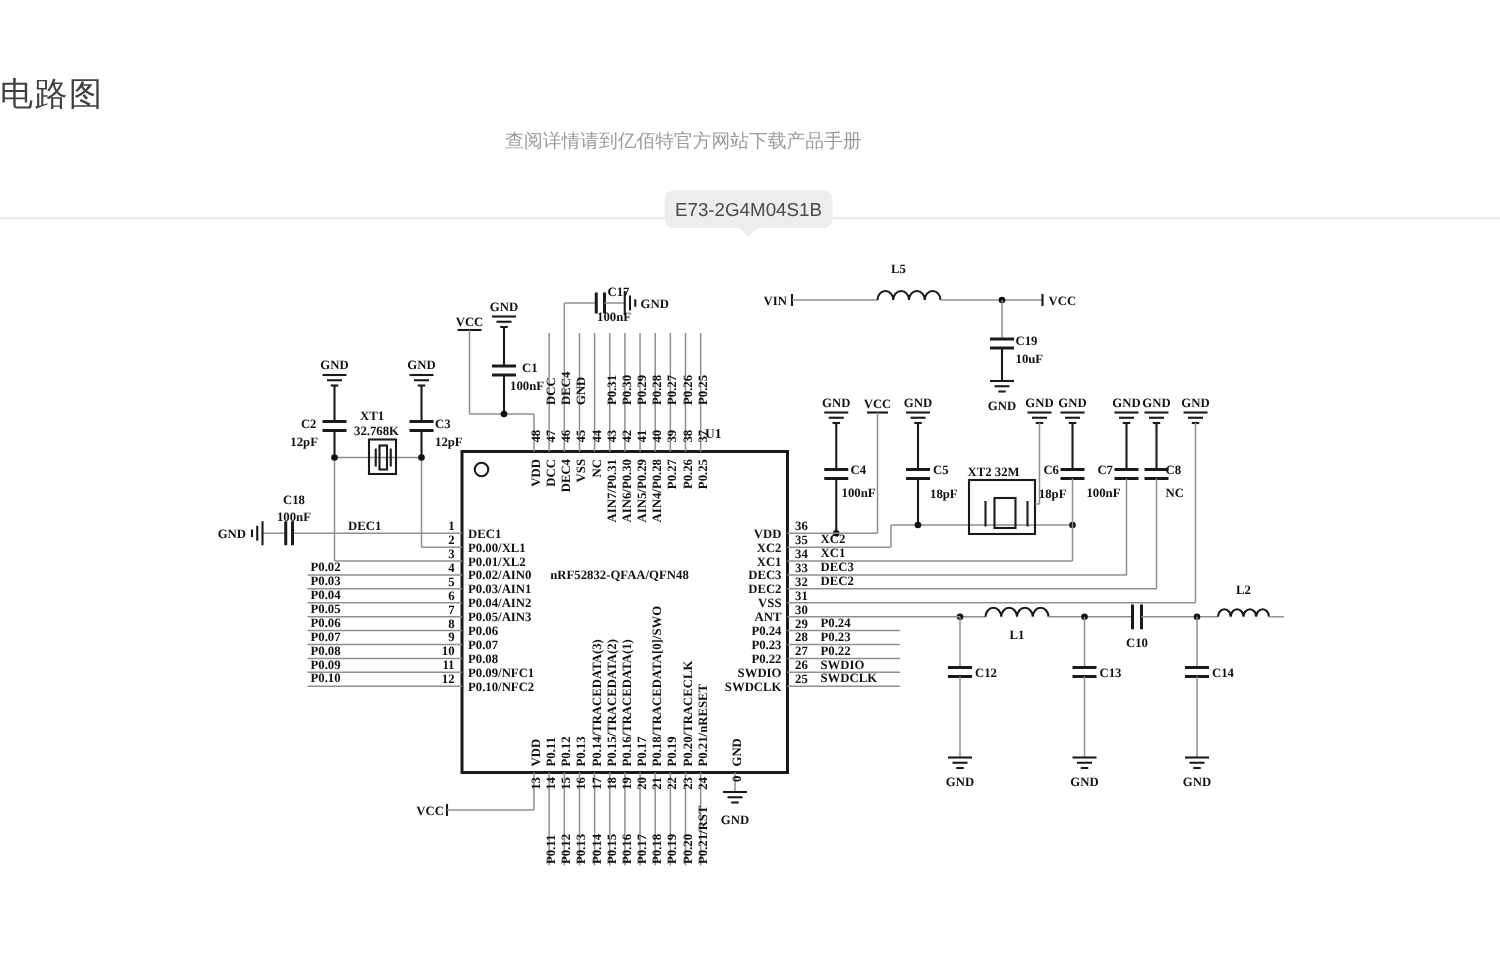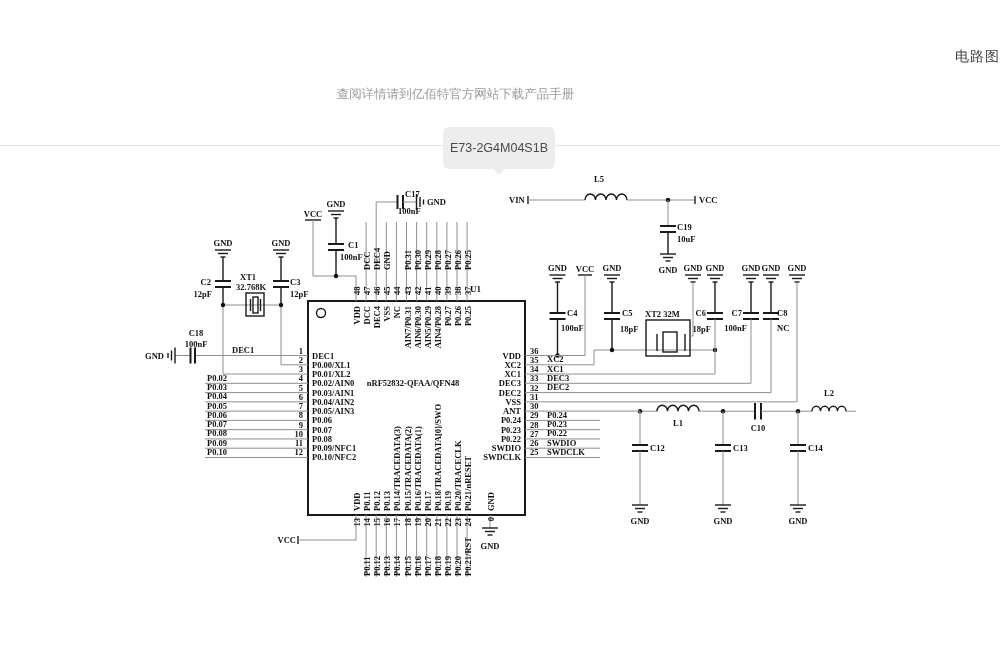--- a/index.html
+++ b/index.html
@@ -1,22 +1,22 @@
 <!DOCTYPE html>
 <html><head>
 <meta charset="utf-8">
 <style>
   html,body{margin:0;padding:0;background:#fff;width:1000px;height:650px;position:relative;
             font-family:"Liberation Sans",sans-serif;overflow:hidden}
-  .page-title{position:absolute;top:48px;left:0;width:1000px;text-align:right;
-              font-size:14px;color:#404040;font-weight:500;letter-spacing:1px}
+  .page-title{position:absolute;top:48px;left:0;width:1000px;text-align:left;
+              font-size:22px;color:#404040;font-weight:500;letter-spacing:1px}
   .page-subtitle{position:absolute;top:86px;left:0;width:911px;text-align:center;
               font-size:12.5px;color:#9b9b9b}
   .divider{position:absolute;top:145px;left:0;width:1000px;height:1px;background:#e4e4e4}
-  .tab{position:absolute;top:127px;left:443px;width:112px;height:42px;background:#ededed;
+  .tab{position:absolute;top:127px;left:443px;width:112px;height:25px;background:#ededed;
        border-radius:6px;display:flex;align-items:center;justify-content:center;
        font-size:12.5px;color:#4a4a4a;cursor:pointer}
   .tab-pointer{position:absolute;bottom:-6px;left:50%;margin-left:-6px;width:0;height:0;
        border-left:6px solid transparent;border-right:6px solid transparent;
        border-top:6px solid #ededed}
   svg{position:absolute;top:0;left:0}
   .w{stroke:#8f8f8f;stroke-width:1;fill:none}
   .k{stroke:#1a1a1a;stroke-width:1.4;fill:none}
   .p{stroke:#1a1a1a;stroke-width:2;fill:none}
   .t{font:700 9px "Liberation Serif",serif;fill:#111}

